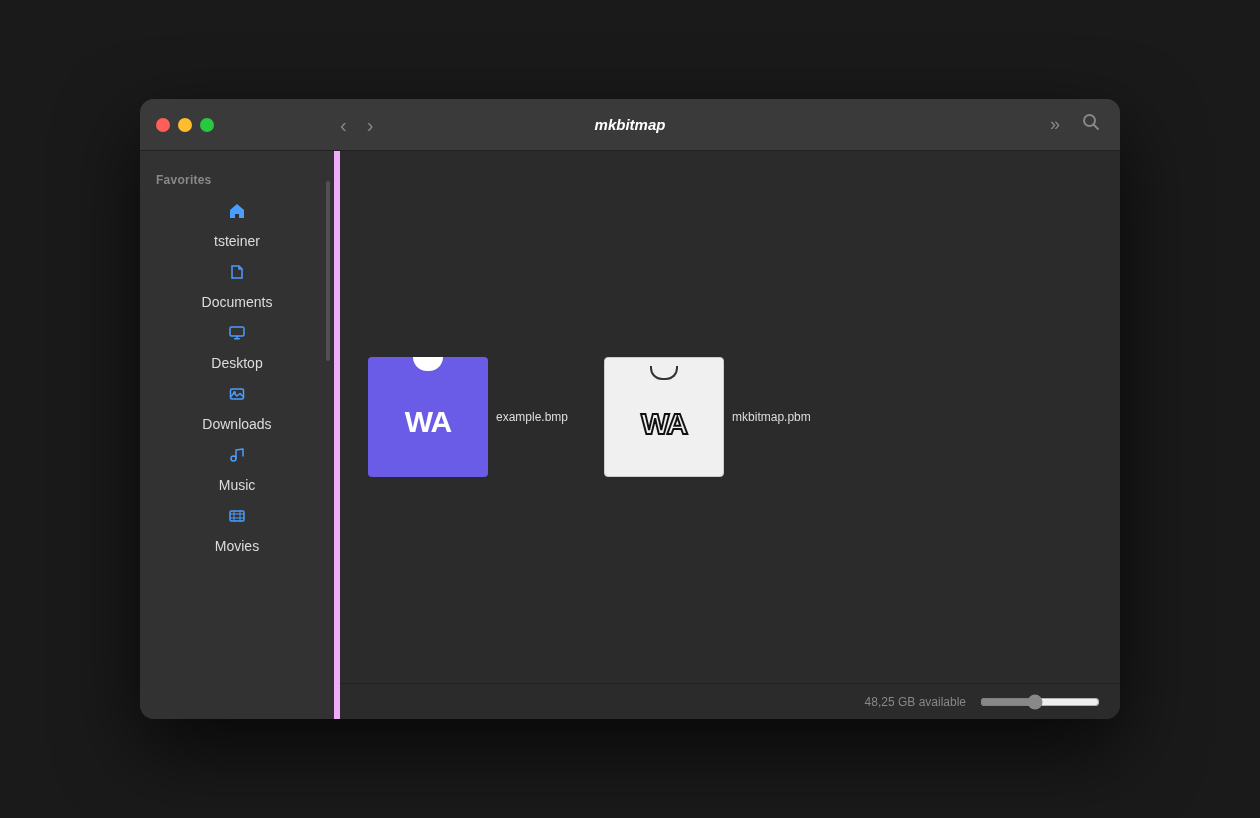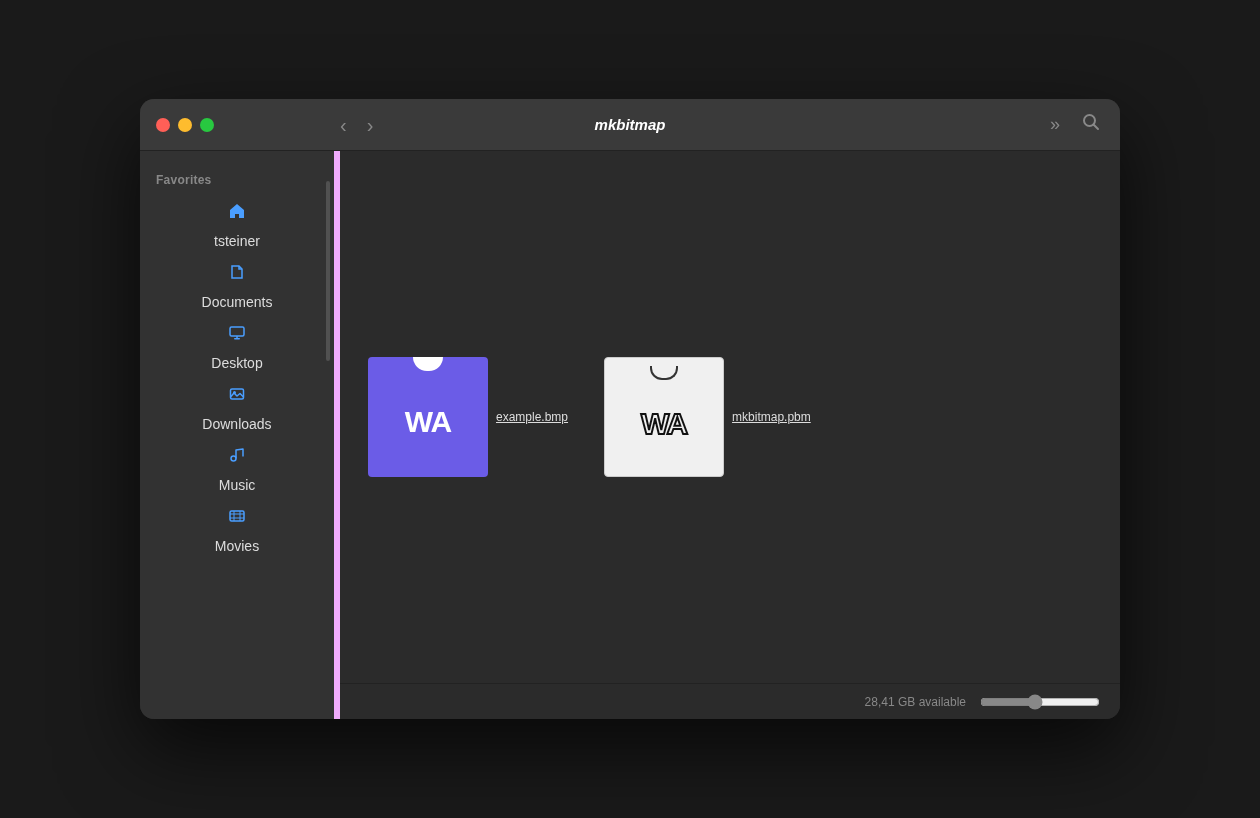--- a/index.html
+++ b/index.html
@@ -260,21 +260,20 @@
       letter-spacing: -1px;
       margin-top: 14px;
       -webkit-text-stroke: 2px #111;
       color: transparent;
     }
 
     .file-name {
       color: #ddd;
       font-size: 12px;
       text-align: center;
-      text-decoration: underline;
     }
 
     
     .statusbar {
       height: 36px;
       background: #2b2b2b;
       border-top: 1px solid #222;
       display: flex;
       align-items: center;
       justify-content: flex-end;
@@ -431,21 +430,21 @@
             <div class="pbm-thumb">
               <span class="pbm-wa-text">WA</span>
             </div>
             <span class="file-name">mkbitmap.pbm</span>
           </div>
 
         </div>
       </div>
 
       <div class="statusbar">
-        <span class="status-text">28,41 GB available</span>
+        <span class="status-text">48,25 GB available</span>
         <div class="slider-container">
           <input type="range" class="icon-slider" min="0" max="100" value="45" style="">
         </div>
       </div>
     </div>
 
   </div>
 </div>
 
 </body></html>

